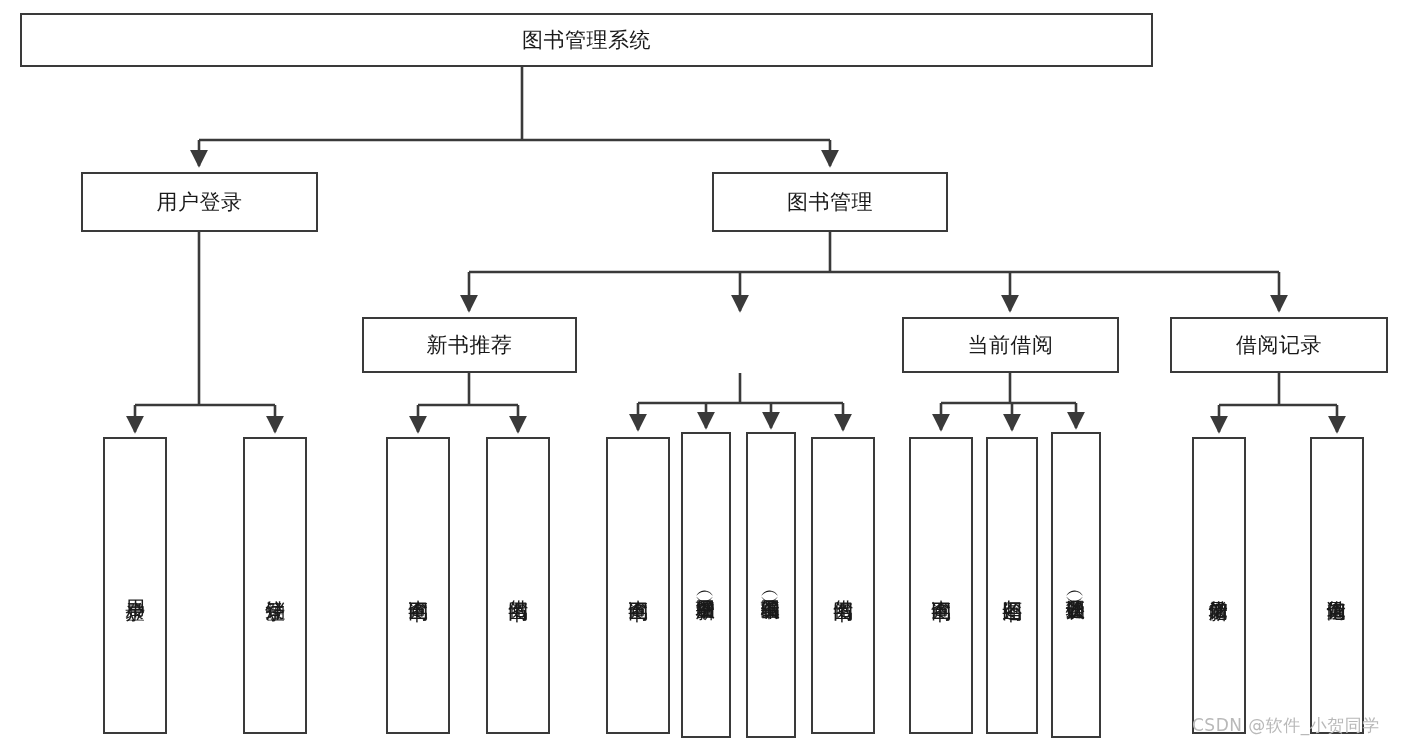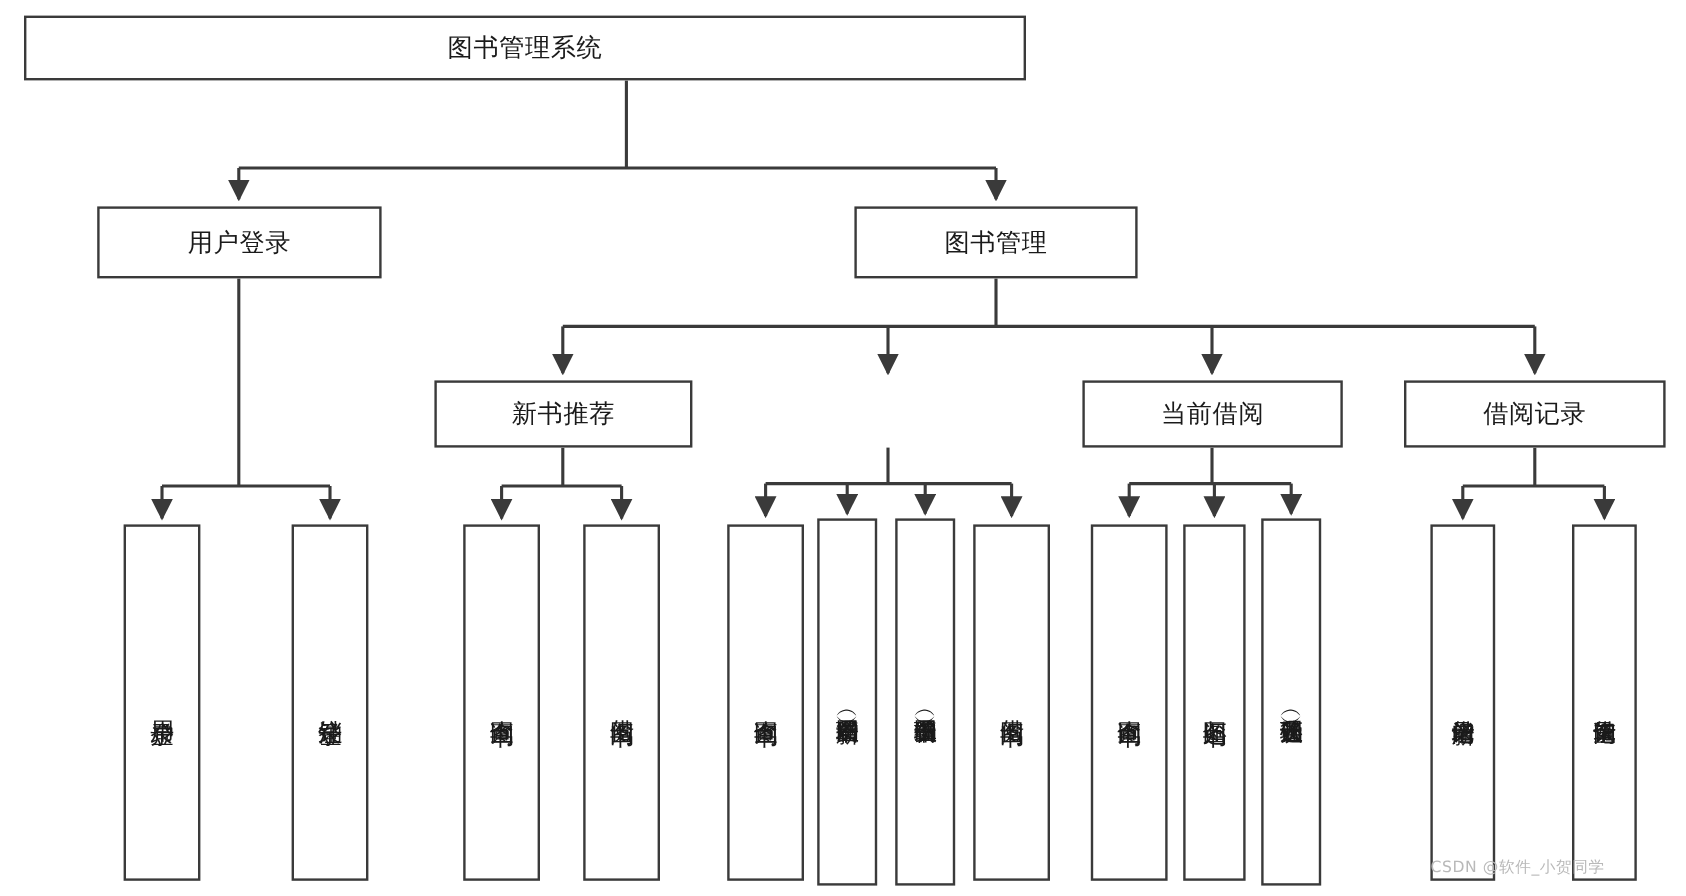--- a/index.html
+++ b/index.html
@@ -53,21 +53,21 @@
     display: block;
     white-space: nowrap;
   }
   .node.vert .lbl {
     writing-mode: vertical-rl;
     text-orientation: upright;
   }
   .watermark {
     position: absolute;
     color: #b9b9b9;
-    font-size: 13px;
+    font-size: 17px;
     white-space: nowrap;
     letter-spacing: 0.5px;
   }
 </style>
 </head>
 <body>
 
 <div id="canvas">
 
   <svg class="edges" viewBox="0 0 1405 747" xmlns="http://www.w3.org/2000/svg">
@@ -113,21 +113,21 @@
       <path d="M 1012 403 L 1012 430" marker-end="url(#arrow)"></path>
       <path d="M 1076 403 L 1076 428" marker-end="url(#arrow)"></path>
 
       <path d="M 1279 373 L 1279 405"></path>
       <path d="M 1219 405 L 1337 405"></path>
       <path d="M 1219 405 L 1219 432" marker-end="url(#arrow)"></path>
       <path d="M 1337 405 L 1337 432" marker-end="url(#arrow)"></path>
     </g>
   </svg>
 
-  <div class="node horiz" style="left:20px; top:13px; width:835px; height:54px;">
+  <div class="node horiz" style="left:20px; top:13px; width:1133px; height:54px;">
     <span class="lbl">图书管理系统</span>
   </div>
 
   <div class="node horiz" style="left:81px; top:172px; width:237px; height:60px;">
     <span class="lbl">用户登录</span>
   </div>
   <div class="node horiz" style="left:362px; top:317px; width:215px; height:56px;">
     <span class="lbl">新书推荐</span>
   </div>
 

